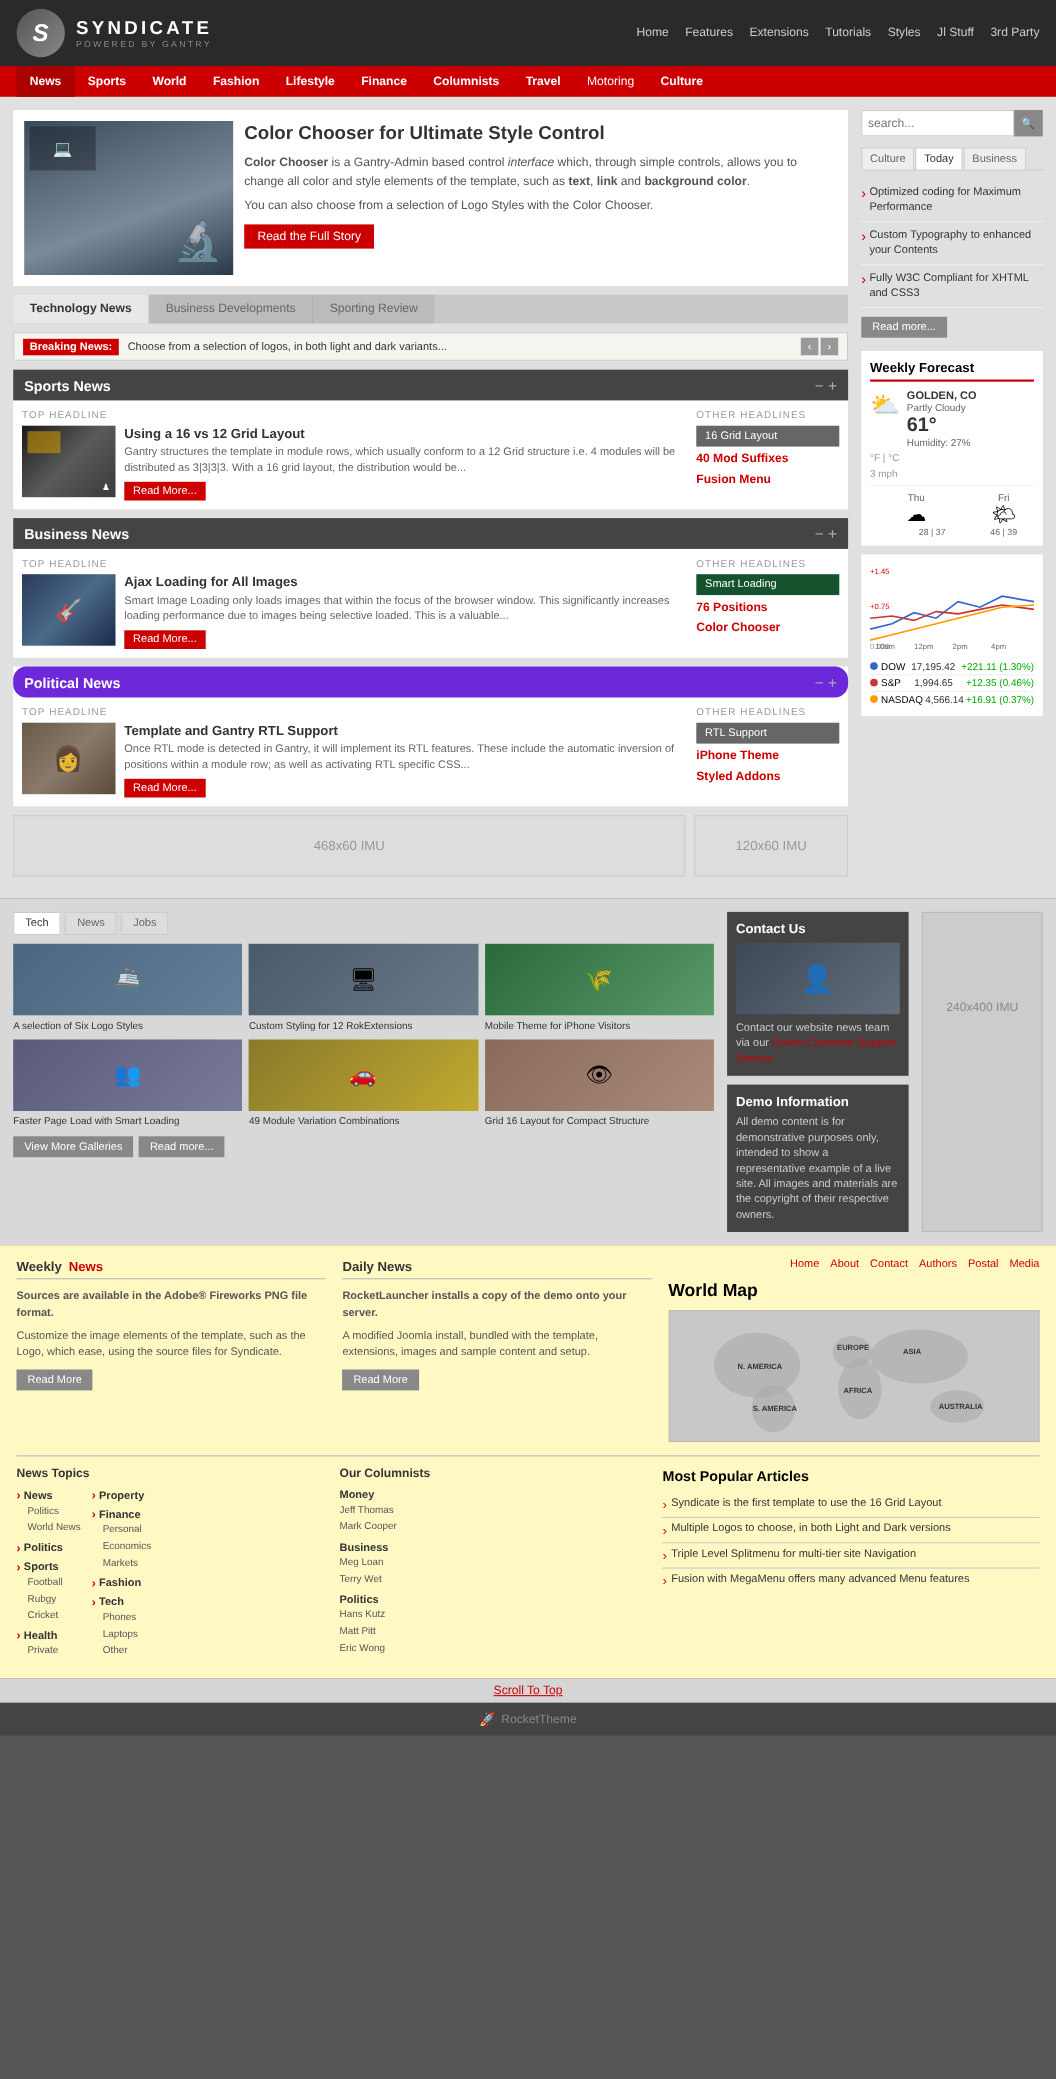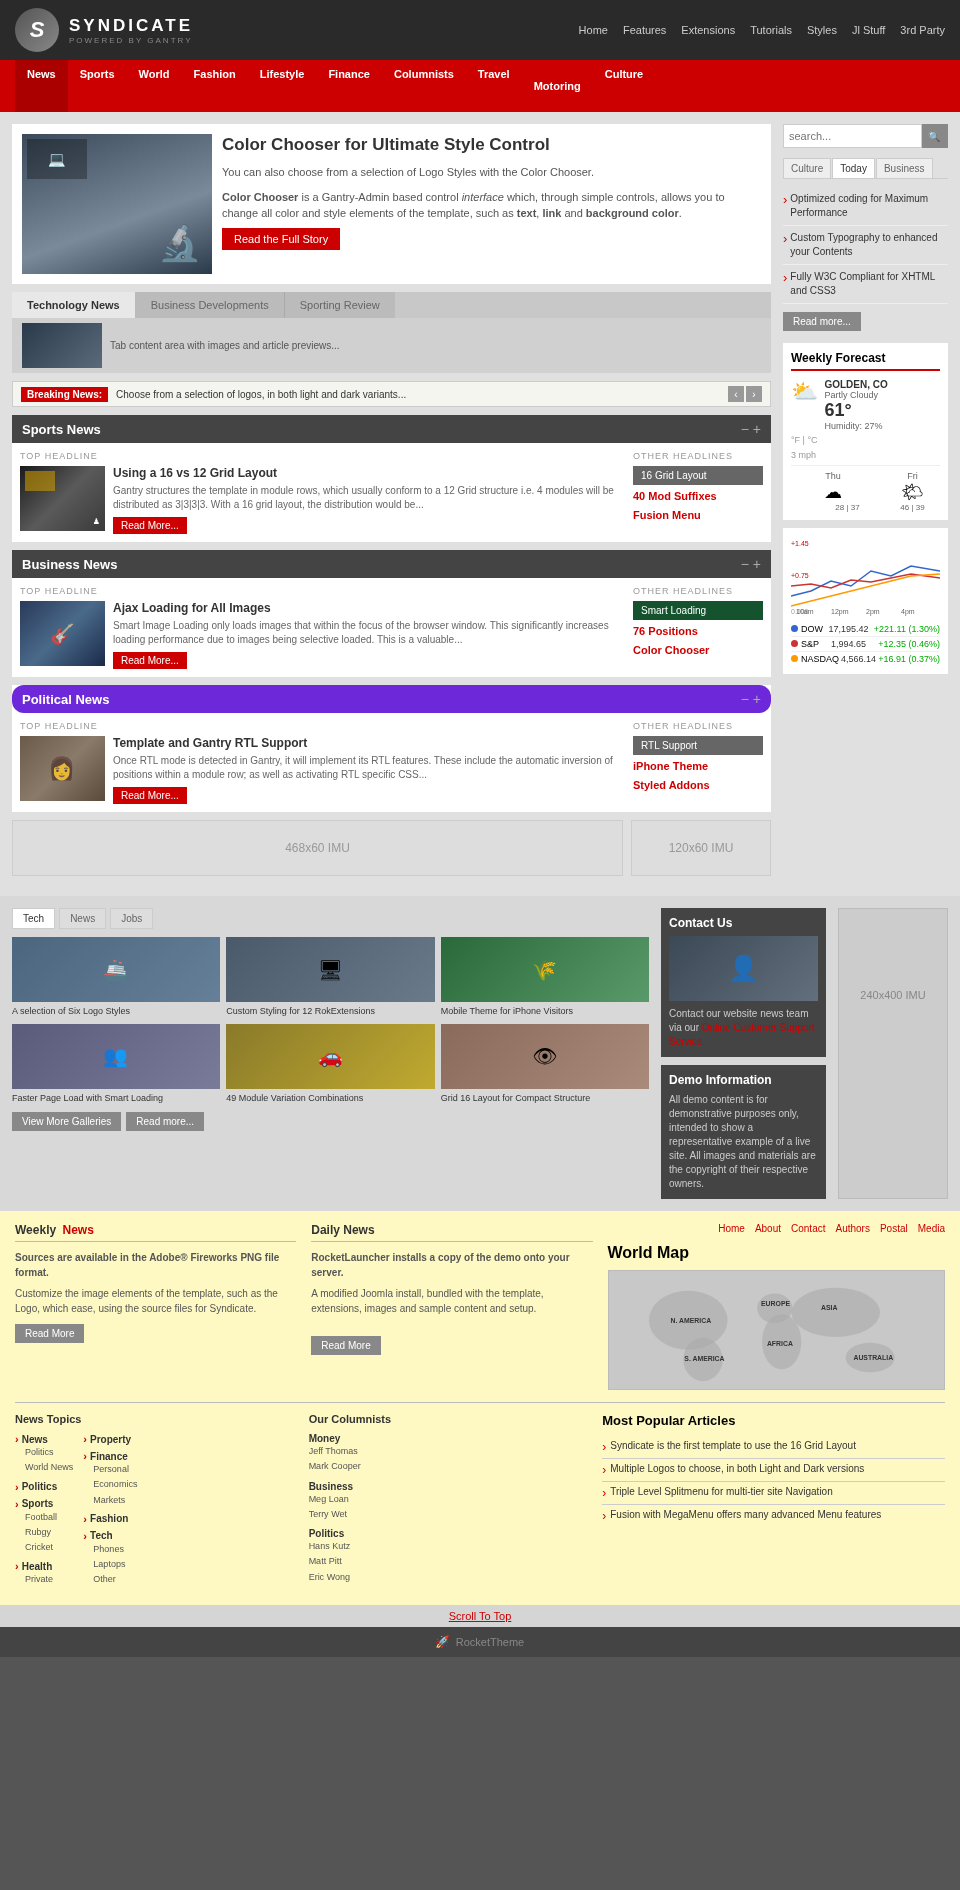--- a/index.html
+++ b/index.html
@@ -29,50 +29,46 @@
 
 <div style="background:#cc0000;display:flex;padding:0 15px;">
   <a style="color:white;text-decoration:none;padding:8px 12px;font-size:11px;font-weight:bold;background:#aa0000;">News</a>
   <a style="color:white;text-decoration:none;padding:8px 12px;font-size:11px;font-weight:bold;">Sports</a>
   <a style="color:white;text-decoration:none;padding:8px 12px;font-size:11px;font-weight:bold;">World</a>
   <a style="color:white;text-decoration:none;padding:8px 12px;font-size:11px;font-weight:bold;">Fashion</a>
   <a style="color:white;text-decoration:none;padding:8px 12px;font-size:11px;font-weight:bold;">Lifestyle</a>
   <a style="color:white;text-decoration:none;padding:8px 12px;font-size:11px;font-weight:bold;">Finance</a>
   <a style="color:white;text-decoration:none;padding:8px 12px;font-size:11px;font-weight:bold;">Columnists</a>
   <a style="color:white;text-decoration:none;padding:8px 12px;font-size:11px;font-weight:bold;">Travel</a>
-  <a style="color:white;text-decoration:none;padding:20px 12px;font-size:11px;font-weight:bold;">Motoring</a>
+  <a style="color:white;text-decoration:none;padding:8px 12px;font-size:11px;font-weight:normal;">Motoring</a>
   <a style="color:white;text-decoration:none;padding:8px 12px;font-size:11px;font-weight:bold;">Culture</a>
 </div>
 
 <div style="background:#e0e0e0;padding:12px;display:flex;gap:12px;">
 
   <div style="flex:1;">
 
     <div style="background:white;margin-bottom:8px;padding:10px;display:flex;gap:10px;">
       <div style="width:190px;height:140px;flex-shrink:0;background:linear-gradient(160deg,#3a4a5a 0%,#7a8a9a 60%,#2a3a4a 100%);position:relative;overflow:hidden;">
         <div style="position:absolute;bottom:10px;right:10px;font-size:35px;opacity:0.6;">🔬</div>
         <div style="position:absolute;top:5px;left:5px;width:60px;height:40px;background:rgba(0,0,0,0.3);display:flex;align-items:center;justify-content:center;font-size:14px;">💻</div>
       </div>
       <div>
         <h2 style="font-size:17px;font-weight:bold;color:#333;margin-bottom:8px;line-height:1.3;">Color Chooser for Ultimate Style Control</h2>
+        <p style="font-size:11px;color:#555;line-height:1.5;margin-bottom:6px;"><strong>Color Chooser</strong> is a Gantry-Admin based control <em>interface</em> which, through simple controls, allows you to change all color and style elements of the template, such as <strong>text</strong>, <strong>link</strong> and <strong>background color</strong>.</p>
         <p style="font-size:11px;color:#555;line-height:1.5;margin-bottom:8px;">You can also choose from a selection of Logo Styles with the Color Chooser.</p>
-        <p style="font-size:11px;color:#555;line-height:1.5;margin-bottom:6px;"><strong>Color Chooser</strong> is a Gantry-Admin based control <em>interface</em> which, through simple controls, allows you to change all color and style elements of the template, such as <strong>text</strong>, <strong>link</strong> and <strong>background color</strong>.</p>
         <button style="background:#cc0000;color:white;border:none;padding:5px 12px;font-size:11px;cursor:pointer;">Read the Full Story</button>
       </div>
     </div>
 
     <div style="background:#d5d5d5;margin-bottom:8px;">
       <div style="display:flex;background:#c8c8c8;">
         <div style="padding:7px 15px;font-size:11px;cursor:pointer;background:#e8e8e8;color:#333;font-weight:bold;border-right:1px solid #bbb;">Technology News</div>
         <div style="padding:7px 15px;font-size:11px;cursor:pointer;background:#bbb;color:#666;border-right:1px solid #aaa;">Business Developments</div>
         <div style="padding:7px 15px;font-size:11px;cursor:pointer;background:#bbb;color:#666;">Sporting Review</div>
-      </div>
-      <div style="height:55px;background:#d0d0d0;display:flex;align-items:center;padding:5px 10px;">
-        <div style="width:80px;height:45px;background:linear-gradient(135deg,#2a3a4a,#5a6a7a);margin-right:8px;"></div>
-        <div style="font-size:10px;color:#555;">Tab content area with images and article previews...</div>
       </div>
     </div>
 
     <div style="background:#f5f5f0;border:1px solid #ccc;padding:4px 8px;display:flex;align-items:center;margin-bottom:8px;">
       <span style="background:#cc0000;color:white;padding:2px 6px;margin-right:8px;font-size:10px;font-weight:bold;flex-shrink:0;">Breaking News:</span>
       <span style="color:#333;font-size:10px;flex:1;">Choose from a selection of logos, in both light and dark variants...</span>
       <div style="display:flex;gap:2px;margin-left:8px;">
         <button style="background:#999;border:none;color:white;width:16px;height:16px;cursor:pointer;font-size:10px;">‹</button>
         <button style="background:#999;border:none;color:white;width:16px;height:16px;cursor:pointer;font-size:10px;">›</button>
       </div>
@@ -337,21 +333,21 @@
         <span style="color:#cc0000;margin-left:3px;">News</span>
       </h4>
       <p style="font-size:10px;color:#555;line-height:1.5;margin-bottom:6px;font-weight:bold;">Sources are available in the Adobe® Fireworks PNG file format.</p>
       <p style="font-size:10px;color:#555;line-height:1.5;margin-bottom:8px;">Customize the image elements of the template, such as the Logo, which ease, using the source files for Syndicate.</p>
       <button style="background:#888;color:white;border:none;padding:4px 10px;font-size:10px;cursor:pointer;">Read More</button>
     </div>
 
     <div style="flex:1;">
       <h4 style="font-size:12px;font-weight:bold;margin-bottom:8px;padding-bottom:4px;border-bottom:1px solid #bbb;color:#333;">Daily News</h4>
       <p style="font-size:10px;color:#555;line-height:1.5;margin-bottom:6px;font-weight:bold;">RocketLauncher installs a copy of the demo onto your server.</p>
-      <p style="font-size:10px;color:#555;line-height:1.5;margin-bottom:20px;">A modified Joomla install, bundled with the template, extensions, images and sample content and setup.</p>
+      <p style="font-size:10px;color:#555;line-height:1.5;margin-bottom:8px;">A modified Joomla install, bundled with the template, extensions, images and sample content and setup.</p>
       <button style="background:#888;color:white;border:none;padding:4px 10px;font-size:10px;cursor:pointer;">Read More</button>
     </div>
 
     <div style="flex:1.2;">
       <div style="display:flex;justify-content:flex-end;gap:10px;margin-bottom:10px;">
         <a style="color:#cc0000;text-decoration:none;font-size:10px;">Home</a>
         <a style="color:#cc0000;text-decoration:none;font-size:10px;">About</a>
         <a style="color:#cc0000;text-decoration:none;font-size:10px;">Contact</a>
         <a style="color:#cc0000;text-decoration:none;font-size:10px;">Authors</a>
         <a style="color:#cc0000;text-decoration:none;font-size:10px;">Postal</a>

